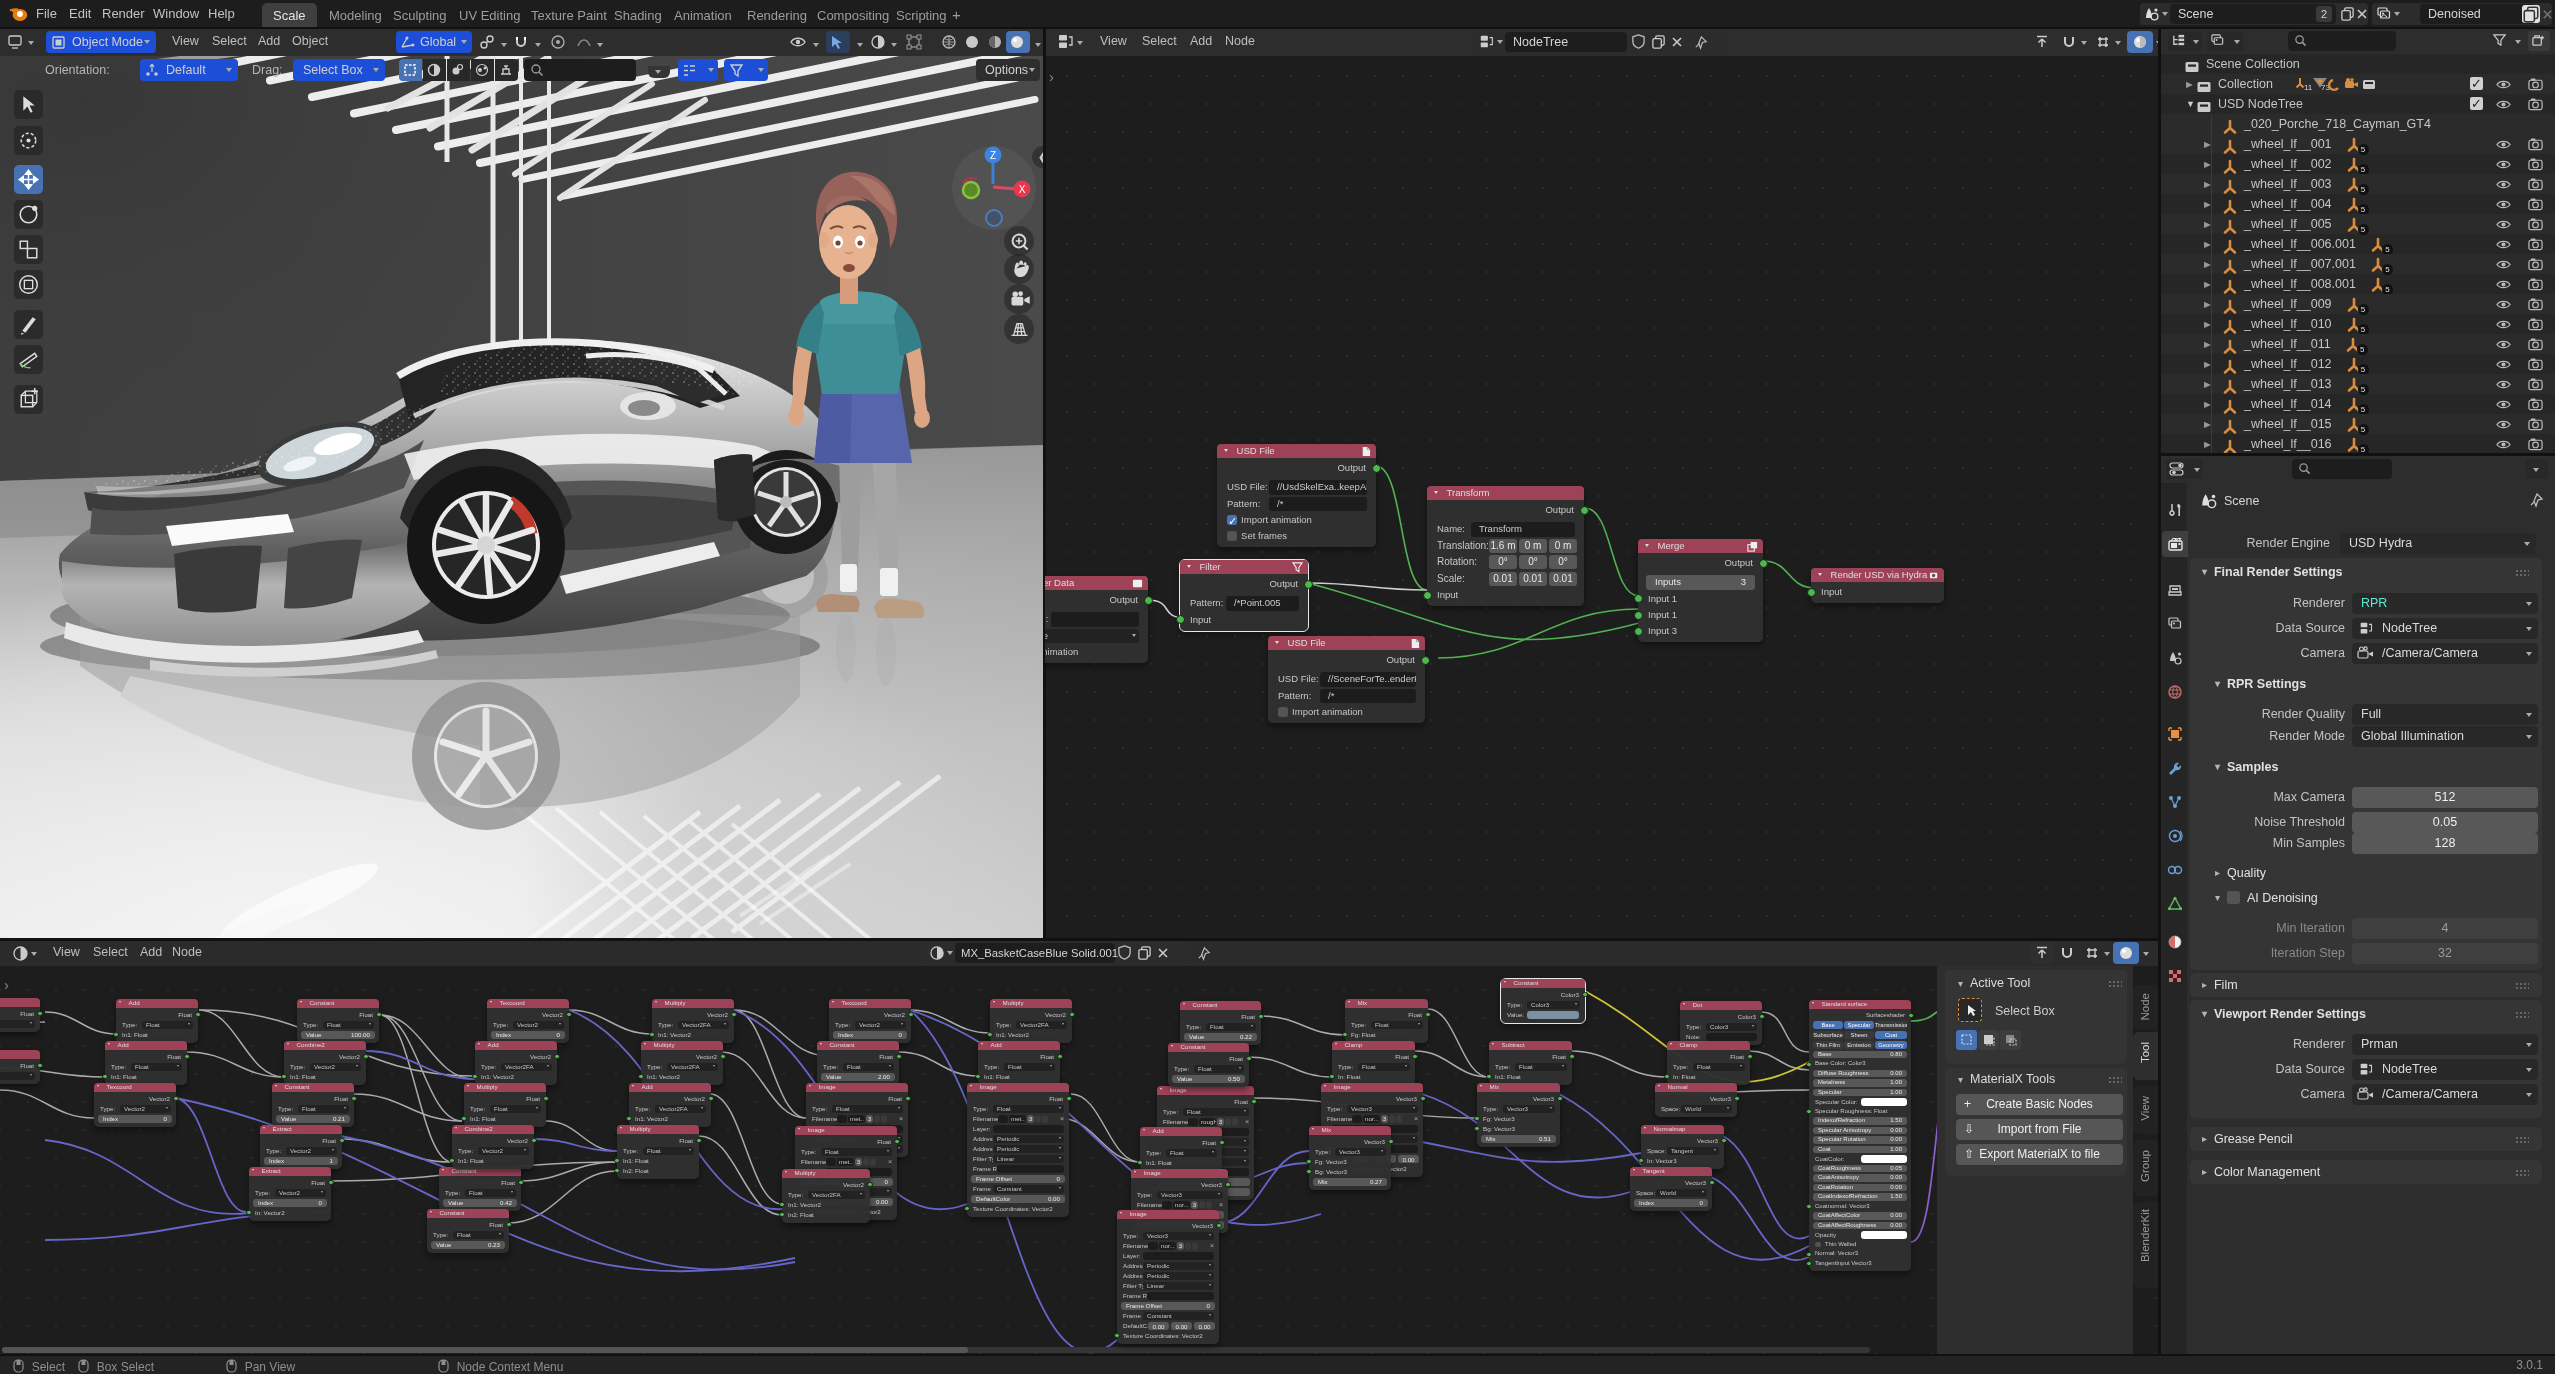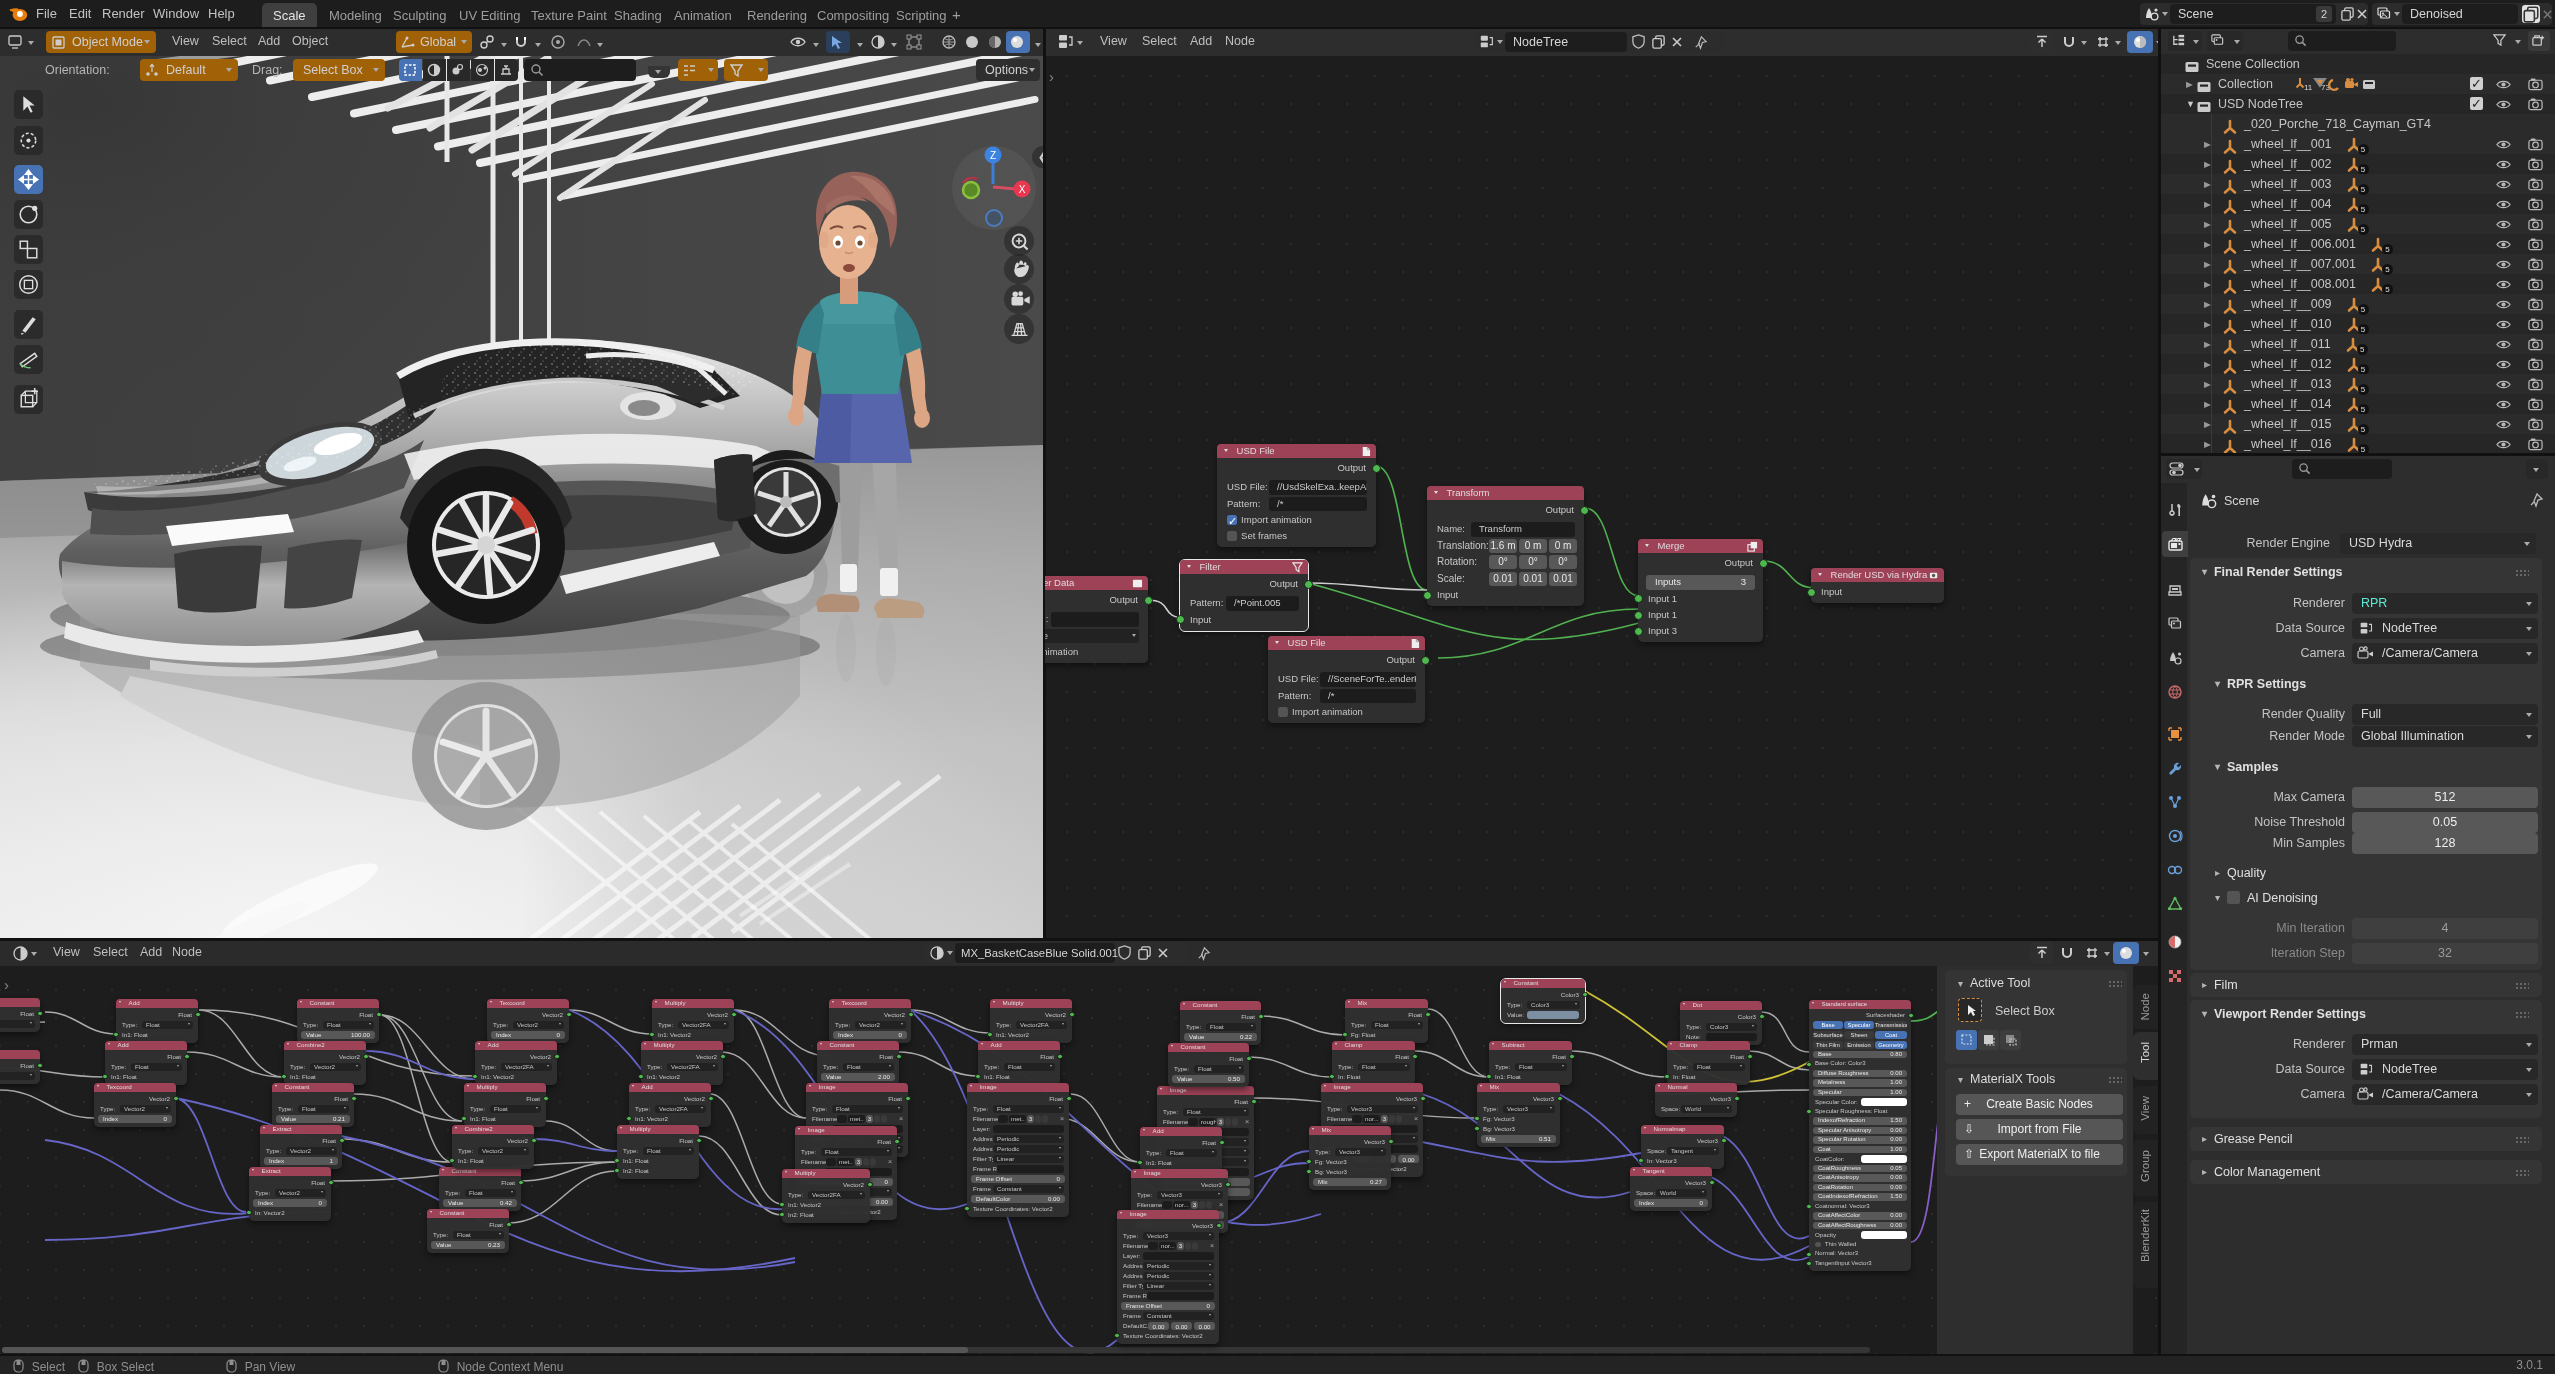--- a/index.html
+++ b/index.html
@@ -5,21 +5,21 @@
 body{font-family:"Liberation Sans",sans-serif;position:relative;}
 .abs{position:absolute;}
 
 #topbar{left:0;top:0;width:2555px;height:28px;background:#1d1d1d;color:#c2c2c2;font-size:13px;}
 #topbar .menu{position:absolute;top:6px;}
 .wtab{position:absolute;top:3px;height:25px;line-height:25px;padding:0 11px;color:#9d9d9d;font-size:13px;border-radius:5px 5px 0 0;}
 .wtab.active{background:#3f3f3f;color:#e5e5e5;}
 
 .ehead{background:#2d2d2d;color:#bfbfbf;font-size:12.5px;}
 .ehead .m{position:absolute;top:6px;}
-.dd{position:absolute;background:#a16207;border-radius:4px;color:#cfcfcf;}
+.dd{position:absolute;background:#1d4ed8;border-radius:4px;color:#cfcfcf;}
 .caret2{position:absolute;width:0;height:0;border-left:3.5px solid transparent;border-right:3.5px solid transparent;border-top:4px solid #ababab;}
 
 .fld{background:#1d1d1d;border-radius:4px;color:#d5d5d5;}
 .btn{background:#2e2e2e;border-radius:4px;color:#d0d0d0;}
 
 .nd{position:absolute;background:rgba(48,48,48,0.97);border-radius:5px;box-shadow:0 3px 6px rgba(0,0,0,0.45);}
 .nd.sel{outline:1.2px solid #e8e8e8;}
 .nh{background:#9e4257;border-radius:4px 4px 0 0;color:#e0dadc;position:relative;}
 .nb{position:relative;}
 .sock{position:absolute;border-radius:50%;background:#4db84d;border:1px solid #1a1a1a;}
@@ -84,21 +84,21 @@
       </svg>
 </div>
     <div class="abs" style="left:2372px;top:3px;width:180px;height:22px;background:#2c2c2c;border-radius:4px">
  <svg class="abs" style="left:4px;top:3px" width="16" height="16" viewBox="0 0 16 16">
         <rect x="2" y="2" width="9" height="7" rx="1" fill="none" stroke="#ddd" stroke-width="1.2"></rect>
         <rect x="4.5" y="5" width="9" height="7" rx="1" fill="#2c2c2c" stroke="#ddd" stroke-width="1.2"></rect>
         <circle cx="7" cy="7.5" r="1" fill="#ddd"></circle>
         <path d="M 5 11 l 3 -2.5 l 3 2.5" stroke="#ddd" stroke-width="1" fill="none"></path>
       </svg>
  <span class="caret2" style="left:22px;top:9px"></span>
- <div class="fld abs" style="left:30px;top:1px;width:116px;height:20px;font-size:12.5px;line-height:20px;padding-left:8px">Denoised</div>
+ <div class="fld abs" style="left:48px;top:1px;width:116px;height:20px;font-size:12.5px;line-height:20px;padding-left:8px">Denoised</div>
  <div class="abs" style="left:150px;top:2px;width:18px;height:18px;background:#e2e2e2;border-radius:3px"><svg width="18" height="18" viewBox="0 0 16 16">
           <rect x="5" y="2" width="9" height="10" rx="1.5" fill="none" stroke="#333" stroke-width="1.4"></rect>
           <rect x="2" y="5" width="9" height="10" rx="1.5" fill="#e2e2e2" stroke="#333" stroke-width="1.4"></rect>
         </svg></div>
  <svg class="abs" style="left:170px;top:6px" width="11" height="11" viewBox="0 0 12 12">
         <path d="M 2 2 L 10 10 M 10 2 L 2 10" stroke="#777" stroke-width="1.6"></path>
       </svg>
 </div>
   </div>
 <div class="ehead abs" style="left:0;top:28px;width:1043px;height:28px">

